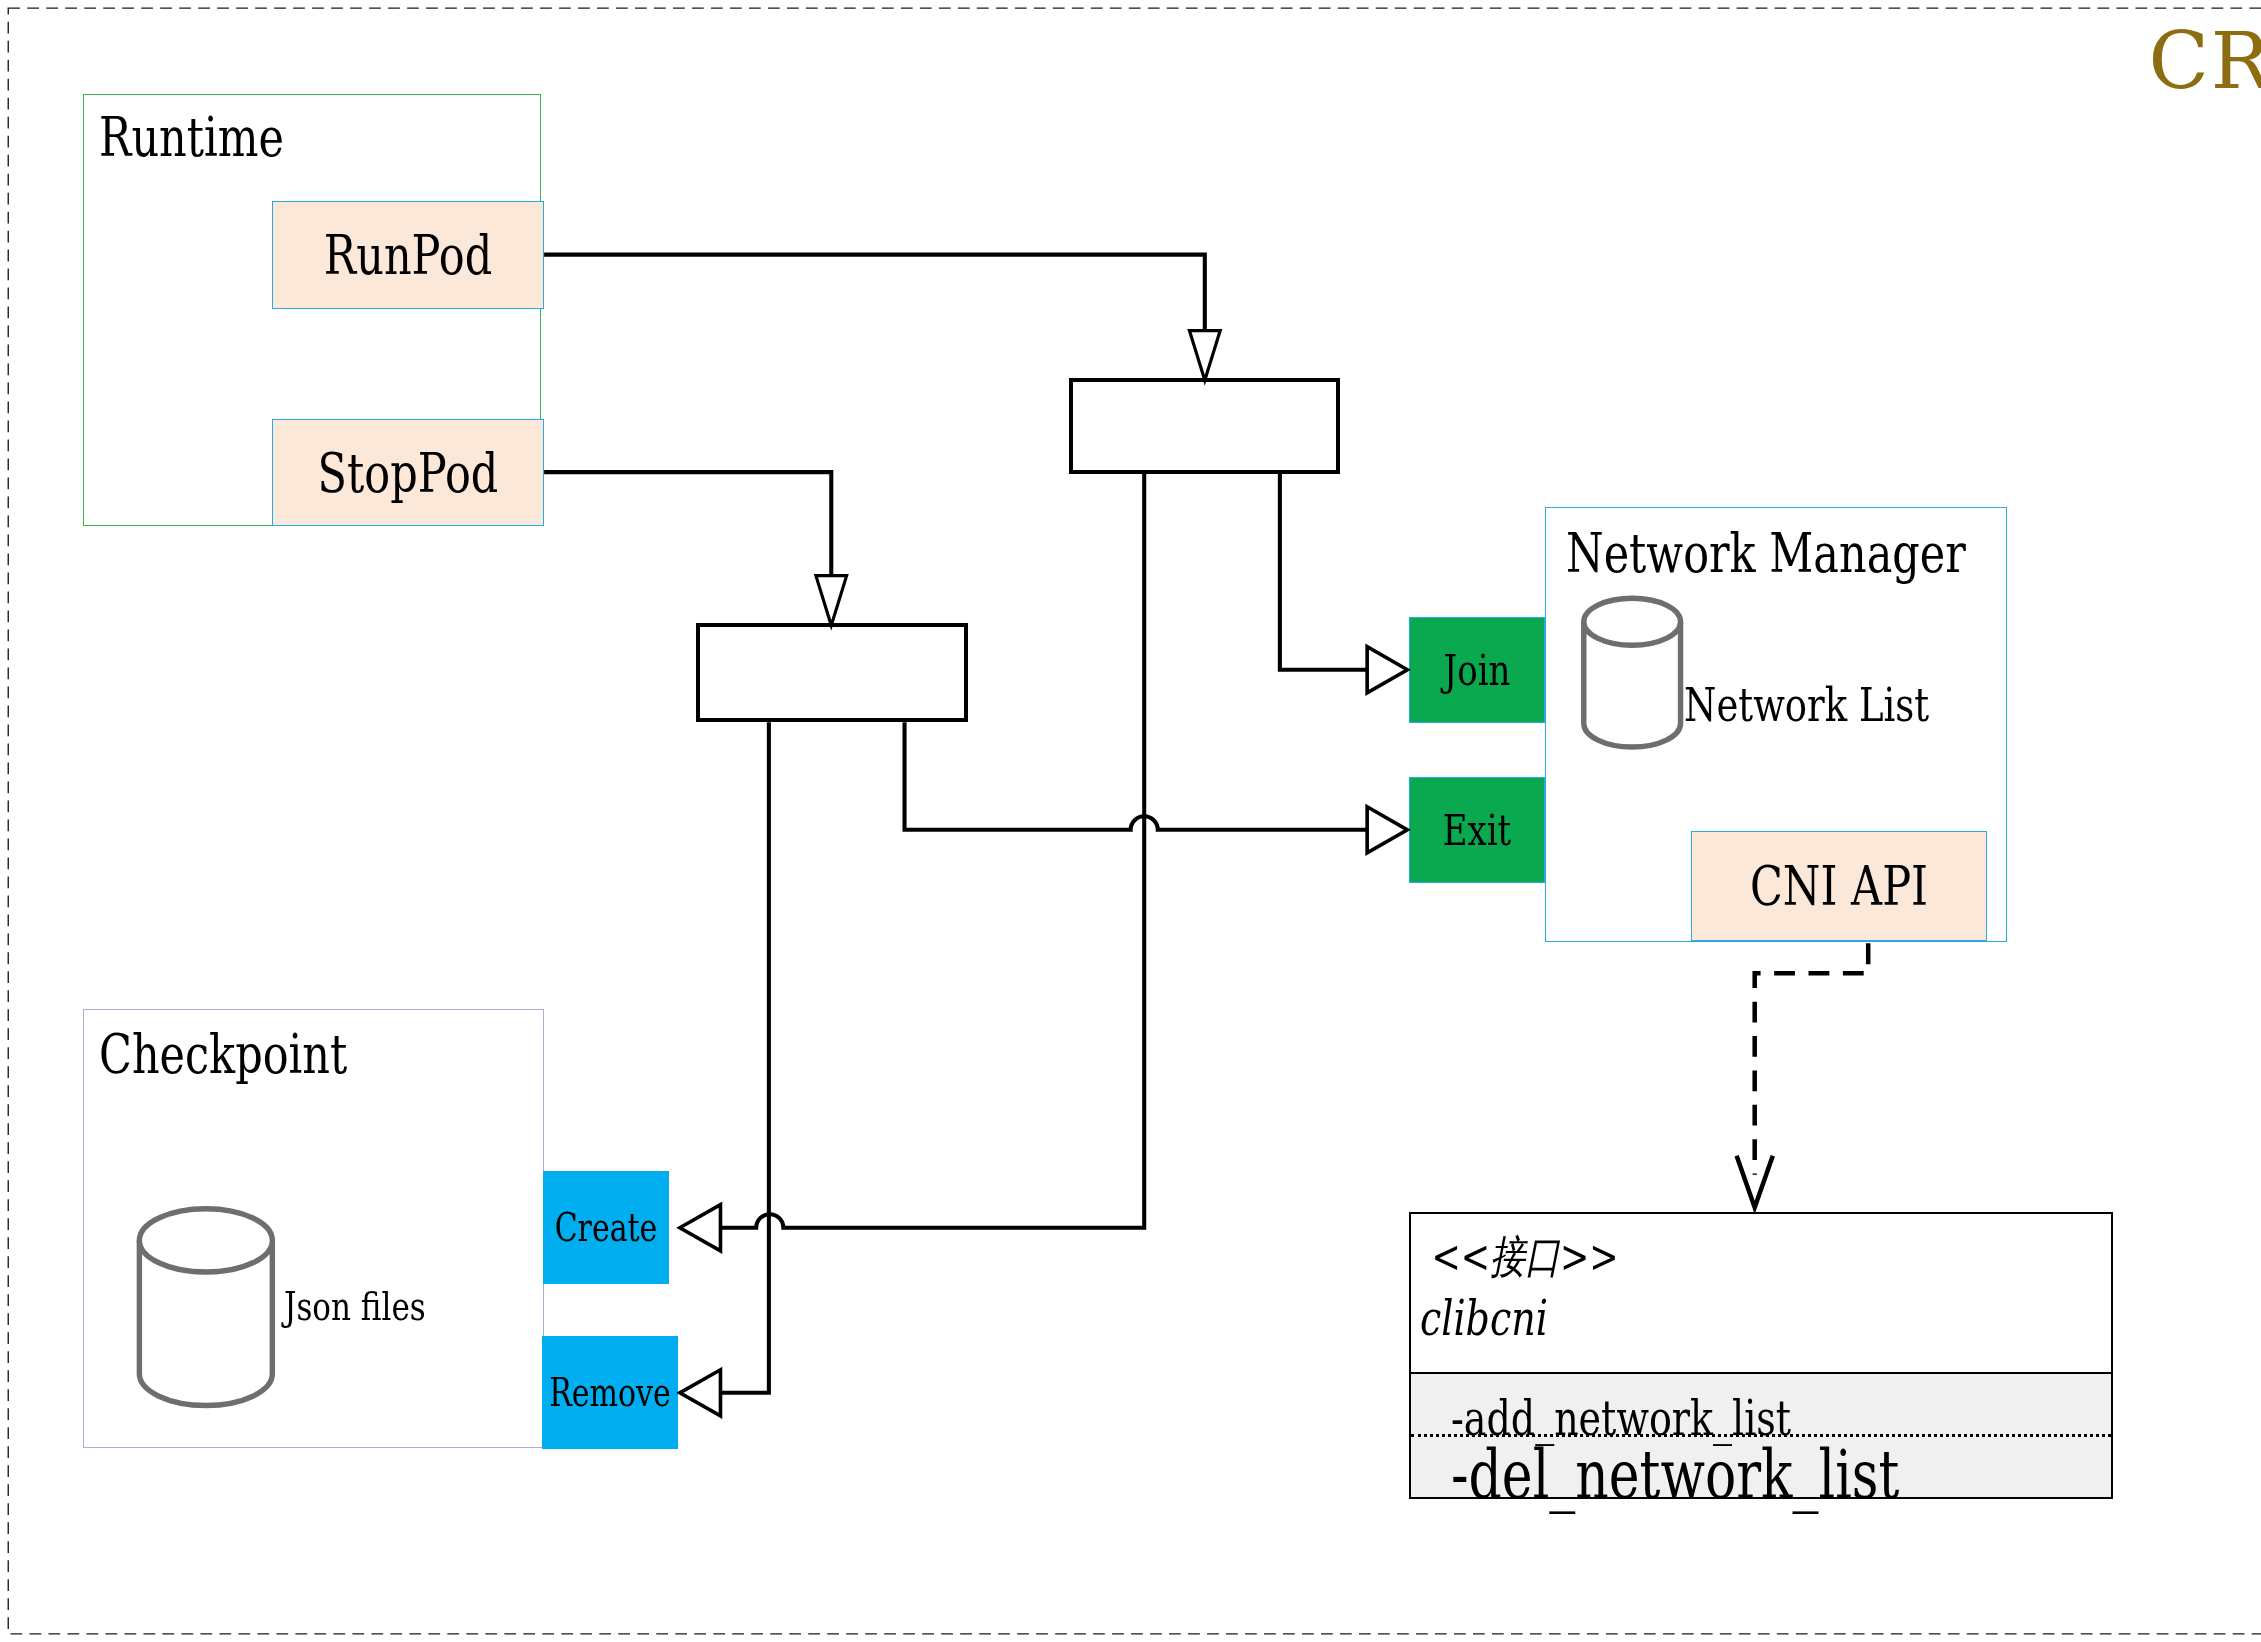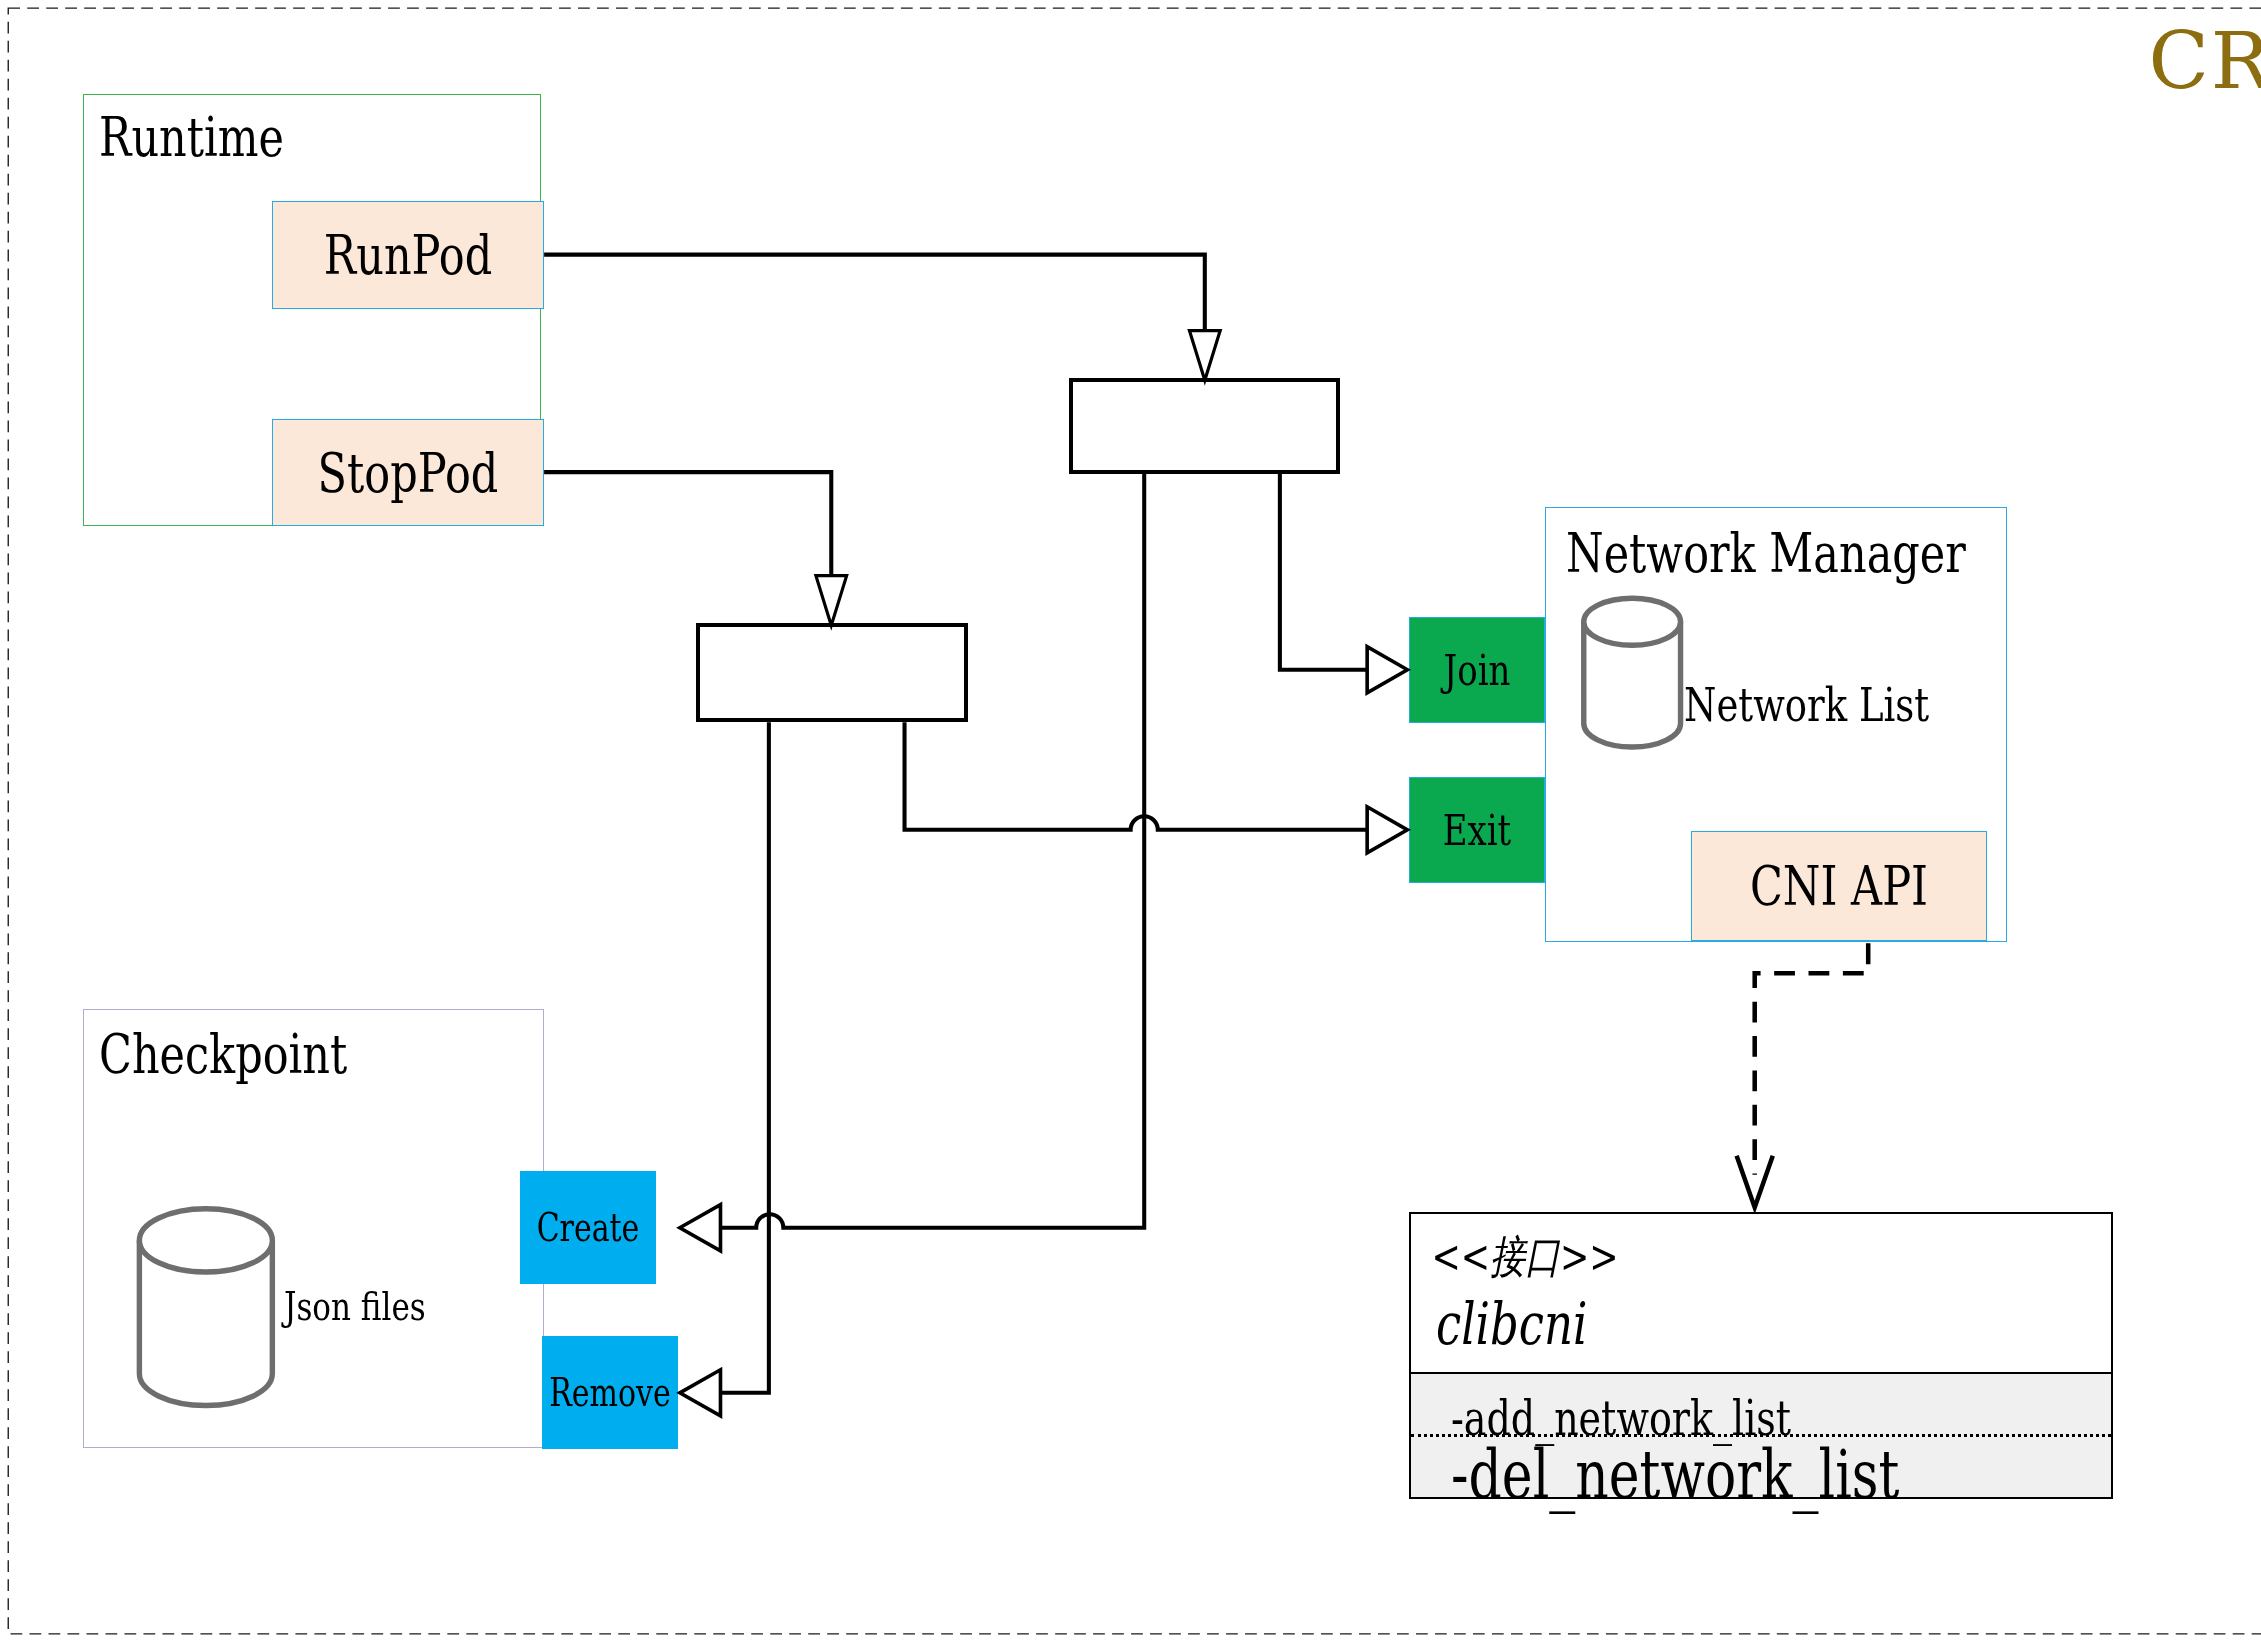--- a/index.html
+++ b/index.html
@@ -16,40 +16,40 @@
   .checkpoint-box{left:83px;top:1009px;width:461px;height:439px;border:1.4px solid #B4ABD2;background:#fff;}
   .nm-box        {left:1545px;top:507px;width:462px;height:435px;border:1.8px solid #29ABE2;background:#fff;}
 
   
   .node{display:flex;align-items:center;justify-content:center;}
   .runpod {left:272px;top:201px;width:272px;height:108px;background:#FCE8D9;border:1.8px solid #29ABE2;font-size:43px;justify-content:center;}
   .stoppod{left:272px;top:419px;width:272px;height:107px;background:#FCE8D9;border:1.8px solid #29ABE2;font-size:43px;}
   .cni-api{left:1691px;top:831px;width:296px;height:110px;background:#FCE8D9;border:1.8px solid #29ABE2;font-size:43px;}
   .join   {left:1409px;top:617px;width:136px;height:106px;background:#0AA84F;border:1.4px solid #29ABE2;font-size:34px;}
   .exitb  {left:1409px;top:777px;width:136px;height:106px;background:#0AA84F;border:1.4px solid #29ABE2;font-size:34px;}
-  .create {left:520px;top:1171px;width:136px;height:113px;background:#00AEEF;font-size:30px;}
+  .create {left:543px;top:1171px;width:126px;height:113px;background:#00AEEF;font-size:30px;}
   .remove {left:542px;top:1336px;width:136px;height:113px;background:#00AEEF;font-size:30px;}
 
   
   .j1{left:1069px;top:378px;width:271px;height:96px;border:4.5px solid #000;background:#fff;}
   .j2{left:696px;top:623px;width:272px;height:99px;border:4.5px solid #000;background:#fff;}
 
   
   .runtime-label   {left:99px;top:105px;font-size:43px;}
   .checkpoint-label{left:99px;top:1022px;font-size:43px;}
   .nm-label        {left:1566px;top:521px;font-size:43px;}
   .network-list    {left:1684px;top:648px;font-size:37px;margin-top:29px;}
   .json-files      {left:284px;top:1283px;font-size:31px;}
   .cri-title       {right:30px;top:15.4px;font-size:79px;color:#8C6D0F;letter-spacing:1.8px;}
 
   
   .clibcni{left:1409px;top:1212px;width:704px;height:287px;border:2.3px solid #000;background:#fff;}
   .clib-head{position:absolute;left:0;top:0;right:0;height:158px;font-style:italic;}
   .clib-stereotype{position:absolute;left:20.4px;top:12.7px;font-size:35px;}
-  .clib-name{position:absolute;left:25px;top:76px;font-size:45px;}
+  .clib-name{position:absolute;left:9px;top:76px;font-size:38px;}
   .clib-methods{position:absolute;left:0;right:0;top:158px;bottom:0;background:#F0F0F0;border-top:2.3px solid #000;display:flex;flex-direction:column;}
   .clib-m1{height:64px;display:flex;align-items:flex-end;padding-left:40px;font-size:38px;}
   .clib-m2{flex:1;border-top:3.2px dotted #000;display:flex;align-items:flex-end;padding-left:40px;font-size:52px;}
 
   .wires{position:absolute;left:0;top:0;width:2335px;height:1642px;pointer-events:none;}
 </style>
 </head>
 <body>
 
 <div class="canvas">

